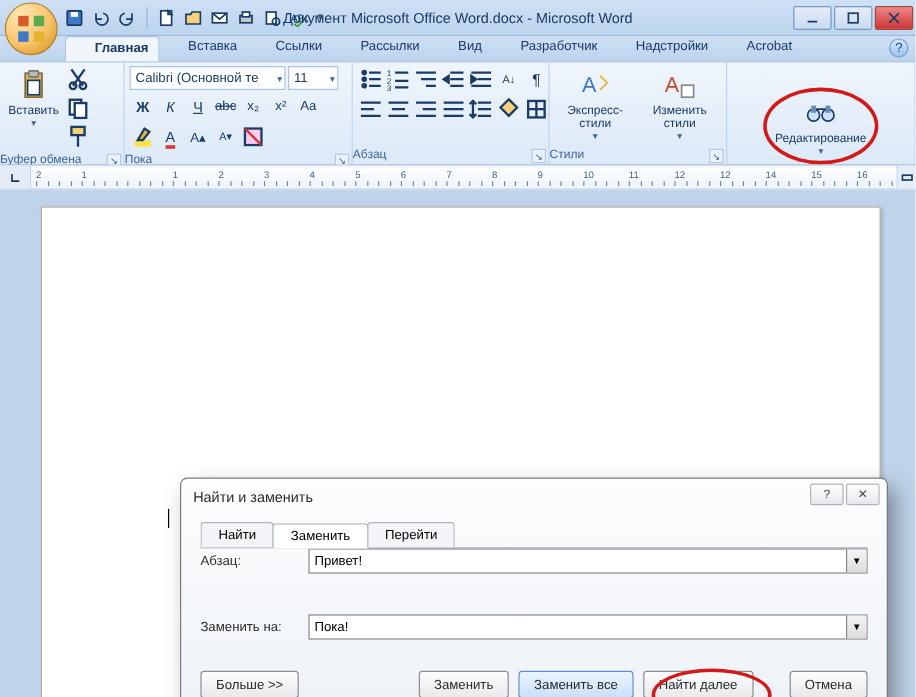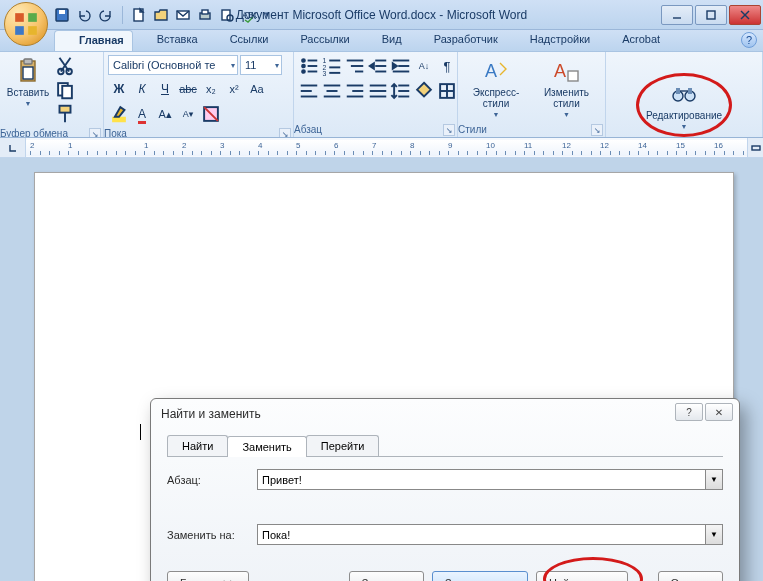--- a/index.html
+++ b/index.html
@@ -55,21 +55,21 @@
   .docarea { position:relative; height:423px; background:#bfd4e9; overflow:hidden; }
   .page { position:absolute; left:34px; top:14px; width:700px; height:600px; background:#fff; border:1px solid #a6a6a6; box-shadow:2px 2px 4px rgba(0,0,0,.2); }
   .cursor { position:absolute; left:140px; top:266px; width:1px; height:16px; background:#000; }
 
   
   .dialog { position:absolute; left:150px; top:240px; width:590px; background:linear-gradient(#fcfdfe,#eef2f7); border:1px solid #7a7a7a; border-radius:6px; box-shadow:6px 8px 18px rgba(0,0,0,.35); }
   .dlg-title { height:30px; display:flex; align-items:center; padding:0 10px; font-size:12px; color:#2b2b2b; position:relative; }
   .dlg-title .dlgbtns { position:absolute; right:6px; top:4px; display:flex; gap:2px; }
   .dlgbtn { width:28px; height:18px; border:1px solid #aeb4bb; border-radius:2px; background:linear-gradient(#fff,#e4e8ed); font-size:10px; color:#444; display:flex;align-items:center;justify-content:center;}
   .dlg-body { padding: 6px 16px 14px 16px; }
-  .dlg-tabs { display:flex; border-bottom:1px solid #aeb4bb; margin-bottom:12px; }
+  .dlg-tabs { display:flex; border-bottom:1px solid #aeb4bb; }
   .dlg-tab { font-size:11px; padding:4px 14px; border:1px solid #aeb4bb; border-bottom:none; background:#f2f4f7; margin-right:-1px; border-radius:3px 3px 0 0; position:relative; }
   .dlg-tab.active { background:#fff; z-index:1; top:1px; }
   .form-row { display:flex; align-items:center; margin-bottom:12px; }
   .form-row .flabel { width:90px; font-size:11px; color:#2b2b2b; }
   .form-row .finput { flex:1; height:21px; border:1px solid #888; background:#fff; font-size:11px; padding:0 4px; position:relative; display:flex;align-items:center;}
   .form-row .finput .drop { position:absolute; right:0; top:0; width:17px; height:100%; border-left:1px solid #888; background:linear-gradient(#f5f5f5,#dcdcdc); display:flex;align-items:center;justify-content:center; font-size:8px;}
   .dlg-btnrow { display:flex; gap:8px; margin-top:26px; align-items:center;}
   .btn { height:23px; padding:0 12px; border:1px solid #8d8d8d; border-radius:3px; background:linear-gradient(#fdfdfd,#e7e9ec); font-size:11px; color:#2b2b2b; display:flex;align-items:center;justify-content:center;}
   .btn.default { background:linear-gradient(#eaf4ff,#c8e1fb); border-color:#5a8fcf; }
   .spacer { flex:1; }

